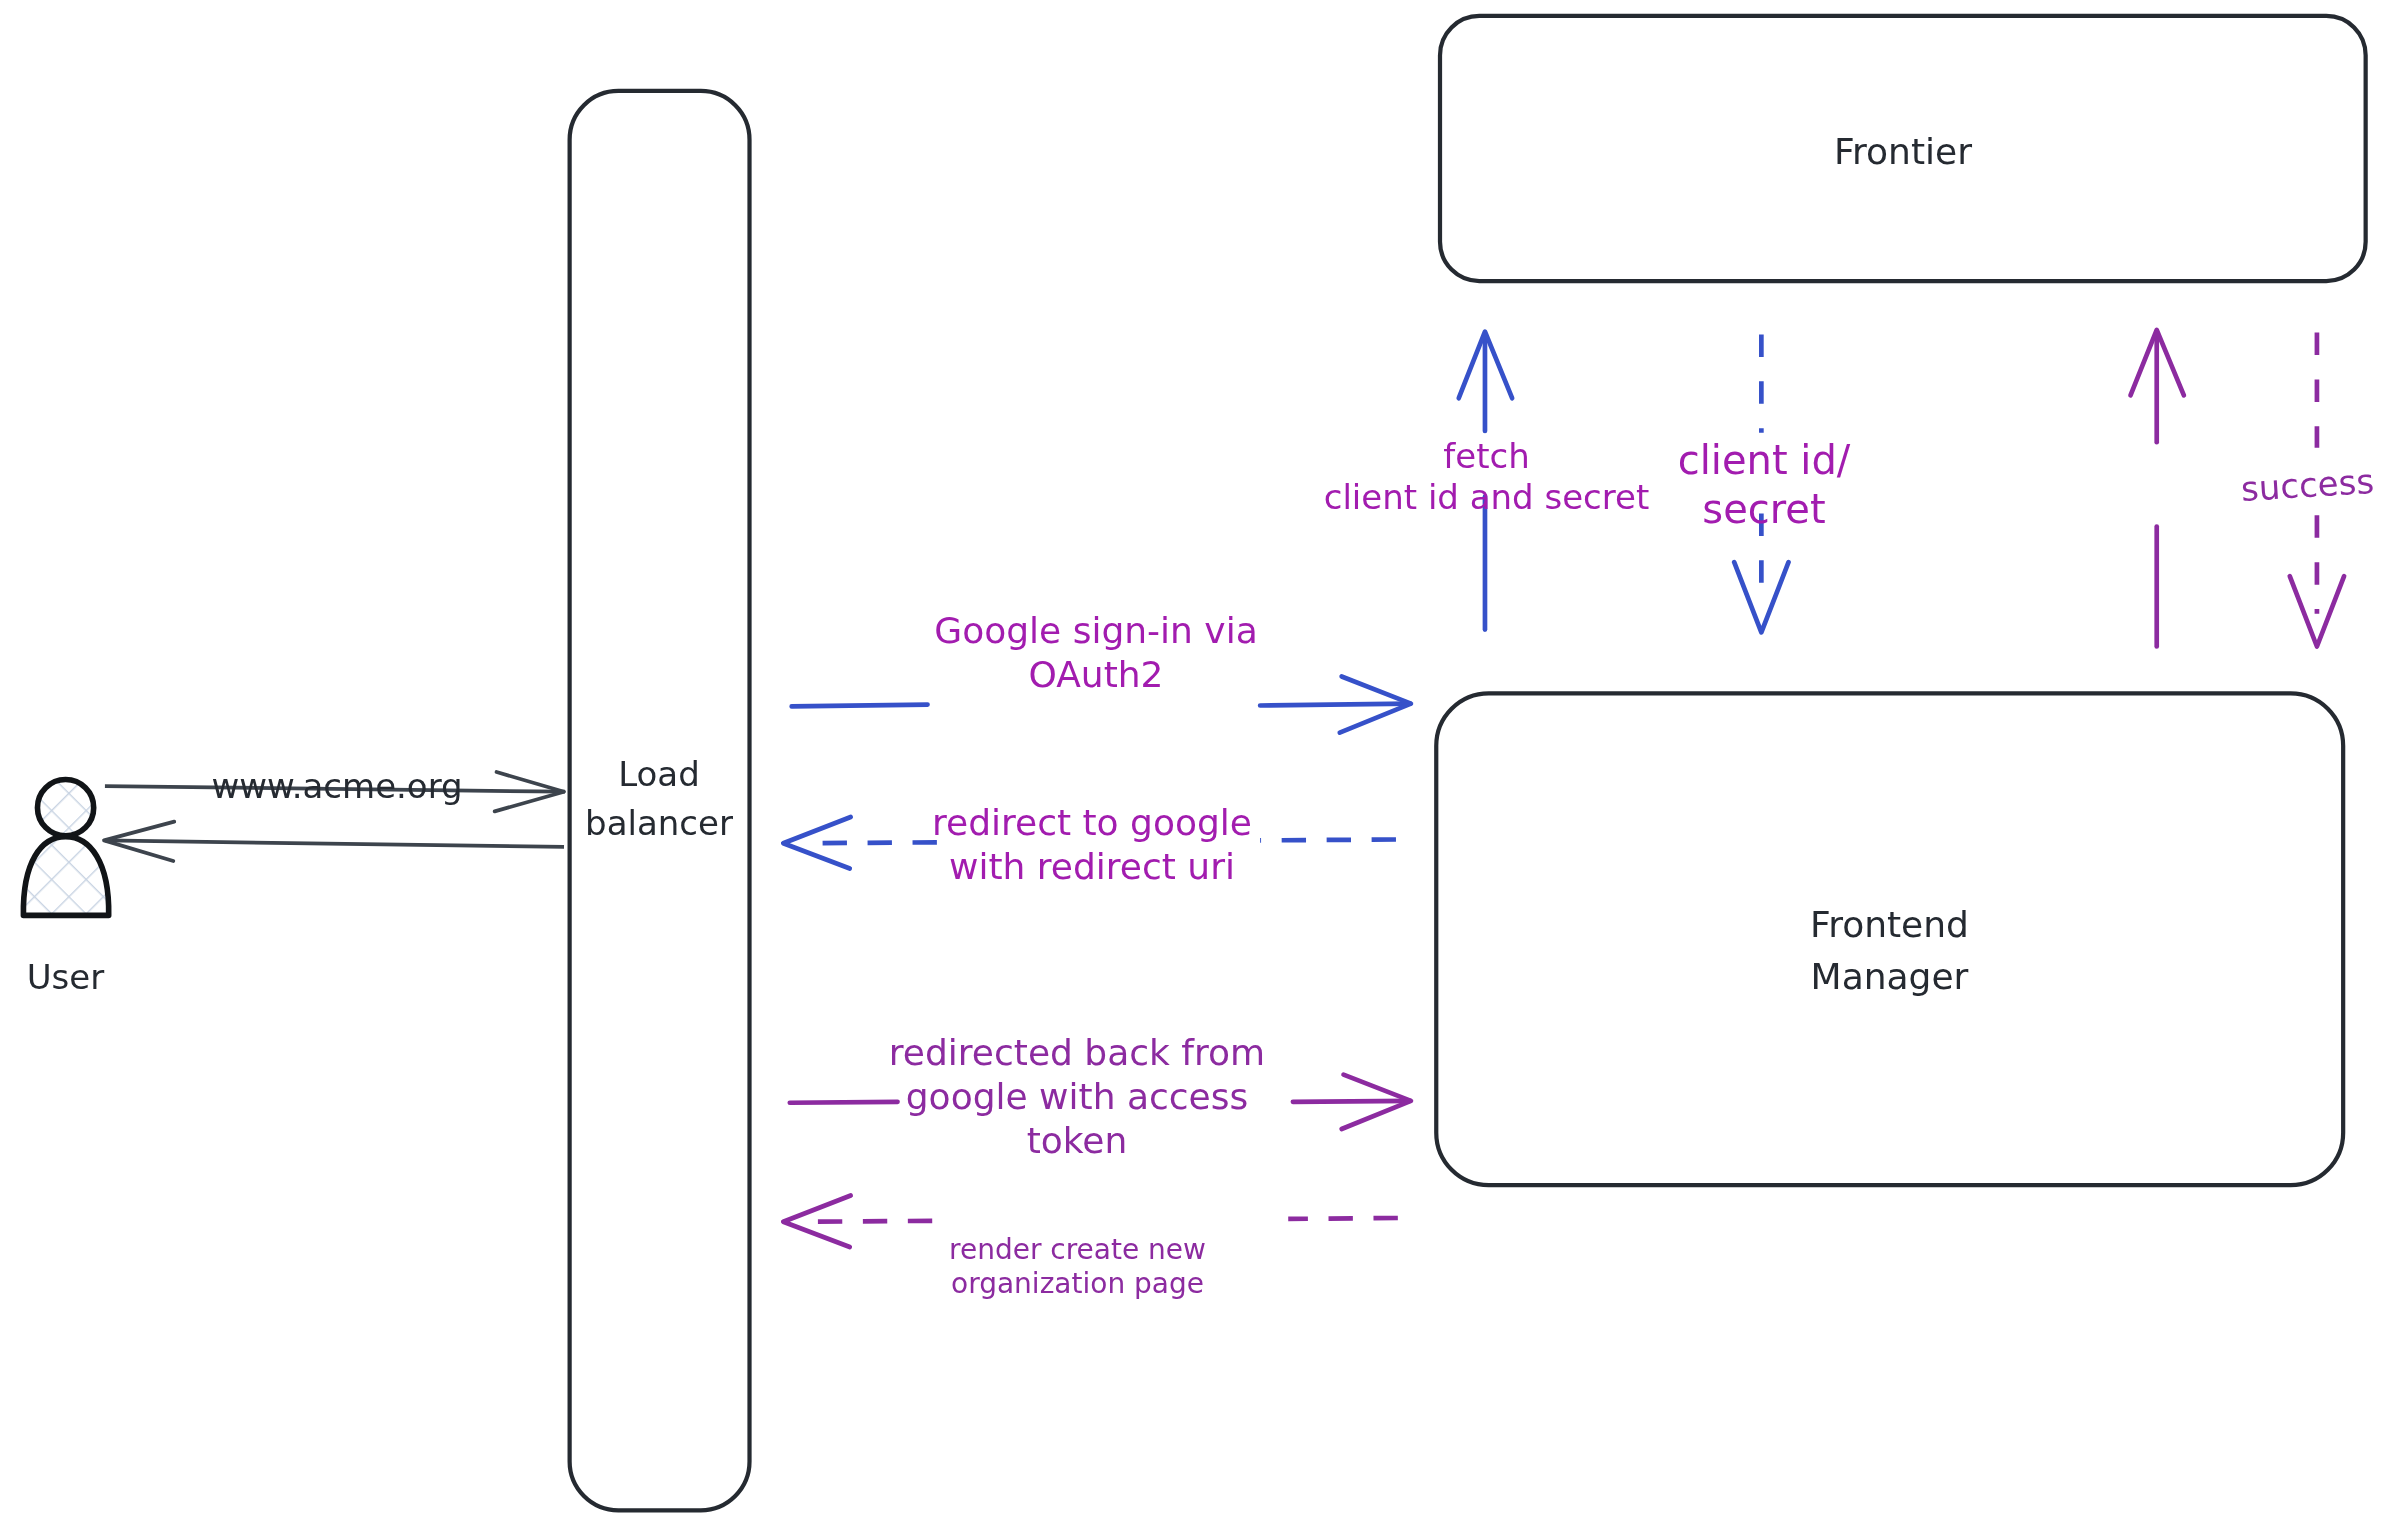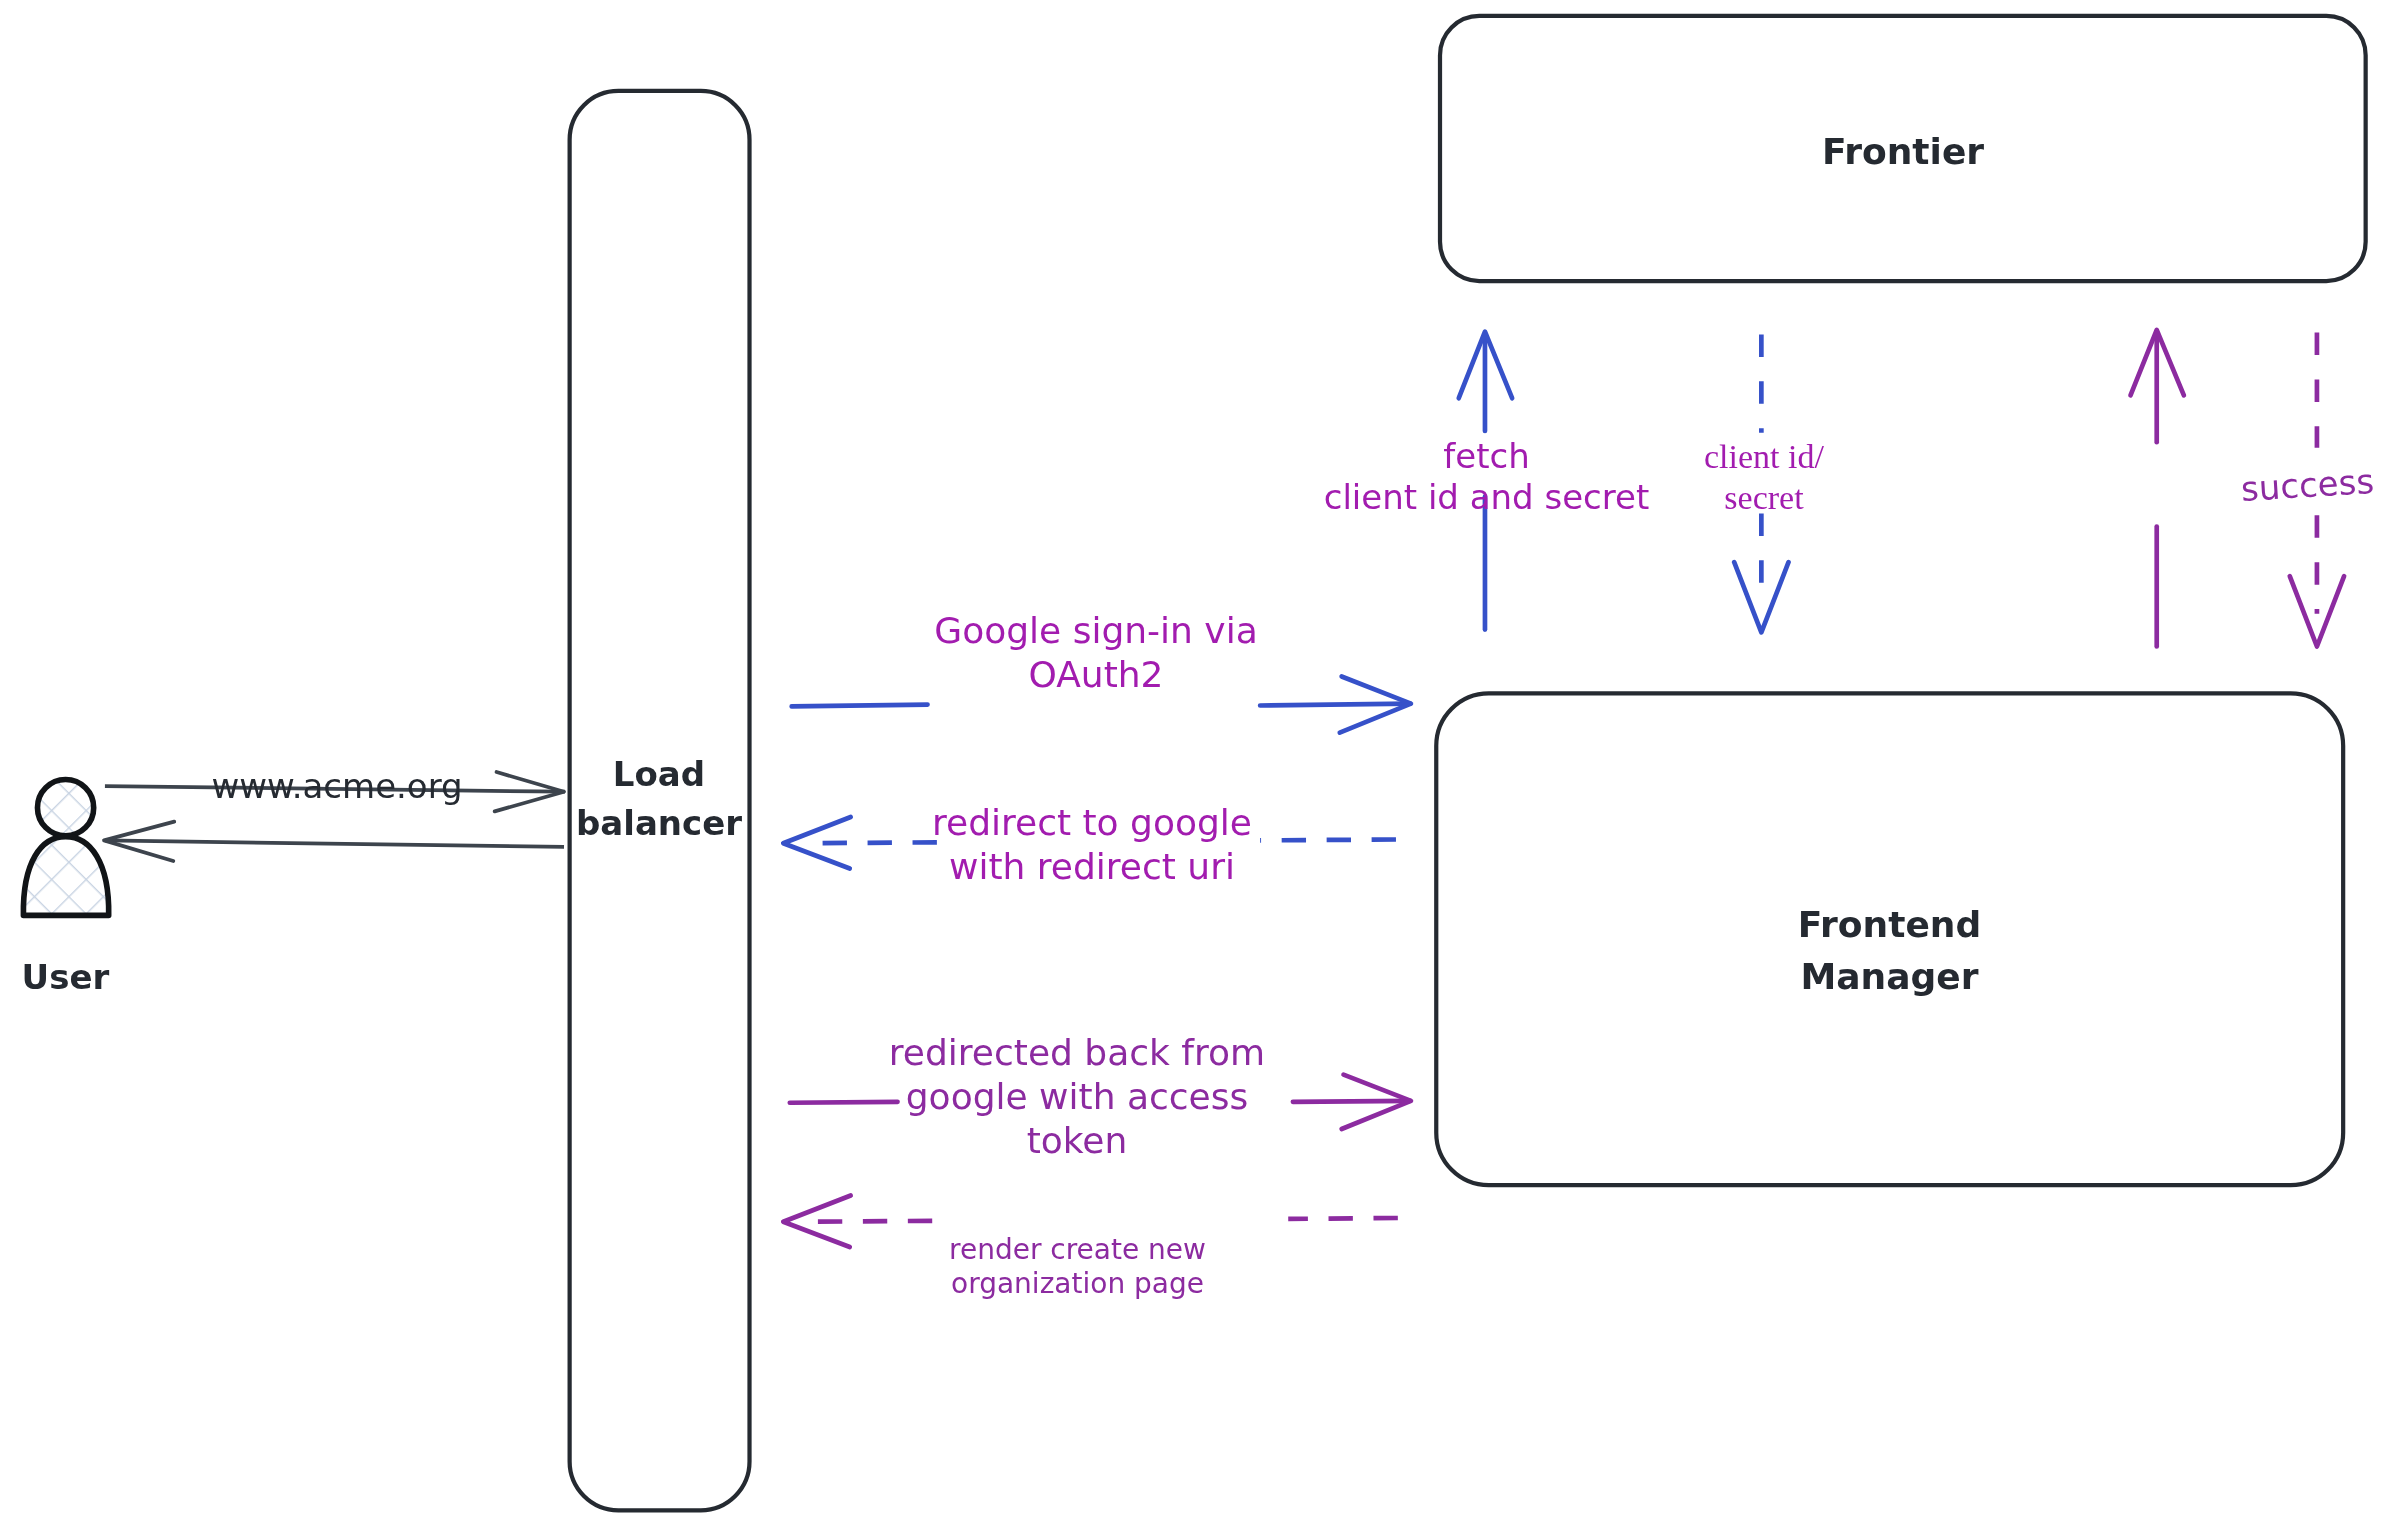--- a/index.html
+++ b/index.html
@@ -27,21 +27,20 @@
     overflow: visible;
   }
   .node-label {
     position: absolute;
     font-family: "DejaVu Sans", sans-serif;
     color: #252a31;
     text-align: center;
     line-height: 1.45;
     white-space: pre-line;
     pointer-events: none;
-    font-weight: bold;
   }
   .edge-label {
     position: absolute;
     font-family: "DejaVu Sans", sans-serif;
     text-align: center;
     line-height: 1.22;
     white-space: pre-line;
     pointer-events: none;
   }
   .lbl-blue  { color: #a21caf; }
@@ -158,20 +157,20 @@
   <div class="edge-label lbl-purple" style="left:871px; top:1031px; width:412px; font-size:36px;">redirected back from
 google with access
 token</div>
 
   <div class="edge-label lbl-purple" style="left:890px; top:1233px; width:375px; font-size:28px;">render create new
 organization page</div>
 
   <div class="edge-label lbl-blue" style="left:1285px; top:436px; width:403px; font-size:34px;">fetch
 client id and secret</div>
 
-  <div class="edge-label lbl-blue" style="left:1668px; top:436px; width:192px; font-size:34px;font-family:Liberation Serif, serif;">client id/
+  <div class="edge-label lbl-blue" style="left:1668px; top:436px; width:192px; font-size:40px;">client id/
 secret</div>
 
 
   <div class="edge-label lbl-purple" style="left:2241px; top:464px; width:164px; font-size:34px; text-align:left; transform:rotate(-3.5deg);">success</div>
 
 </div>
 
 
 </body></html>

